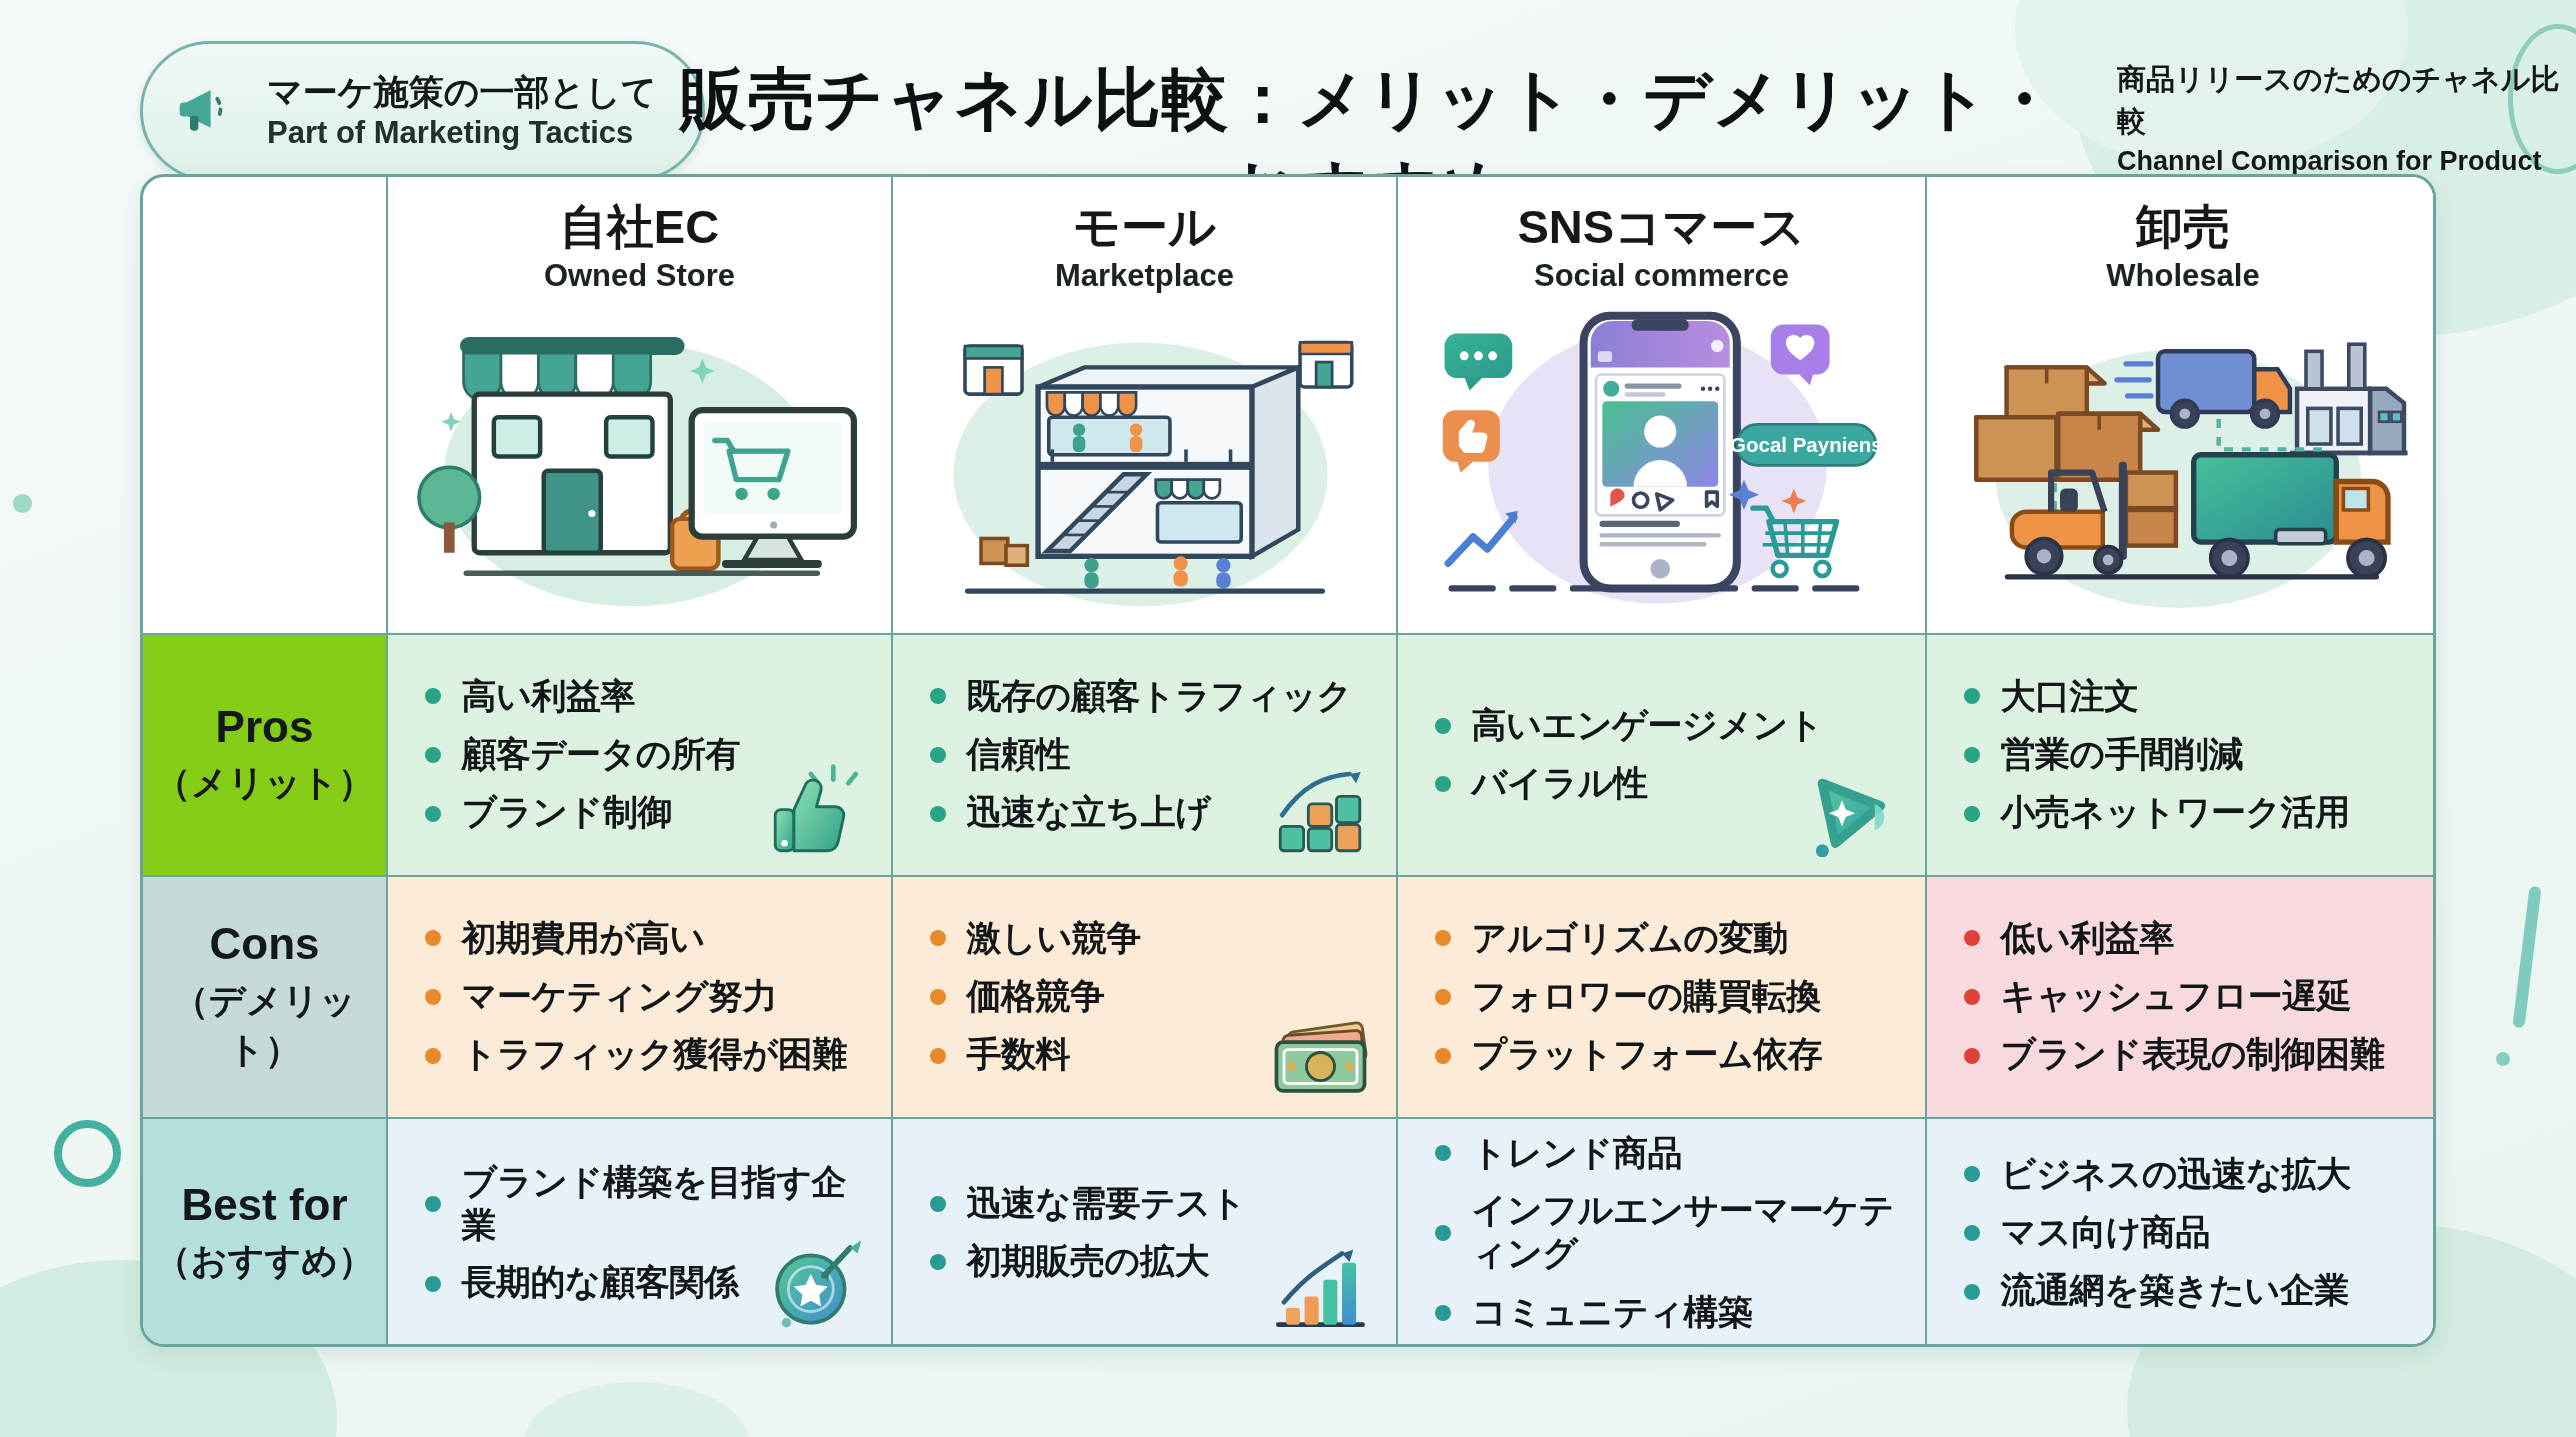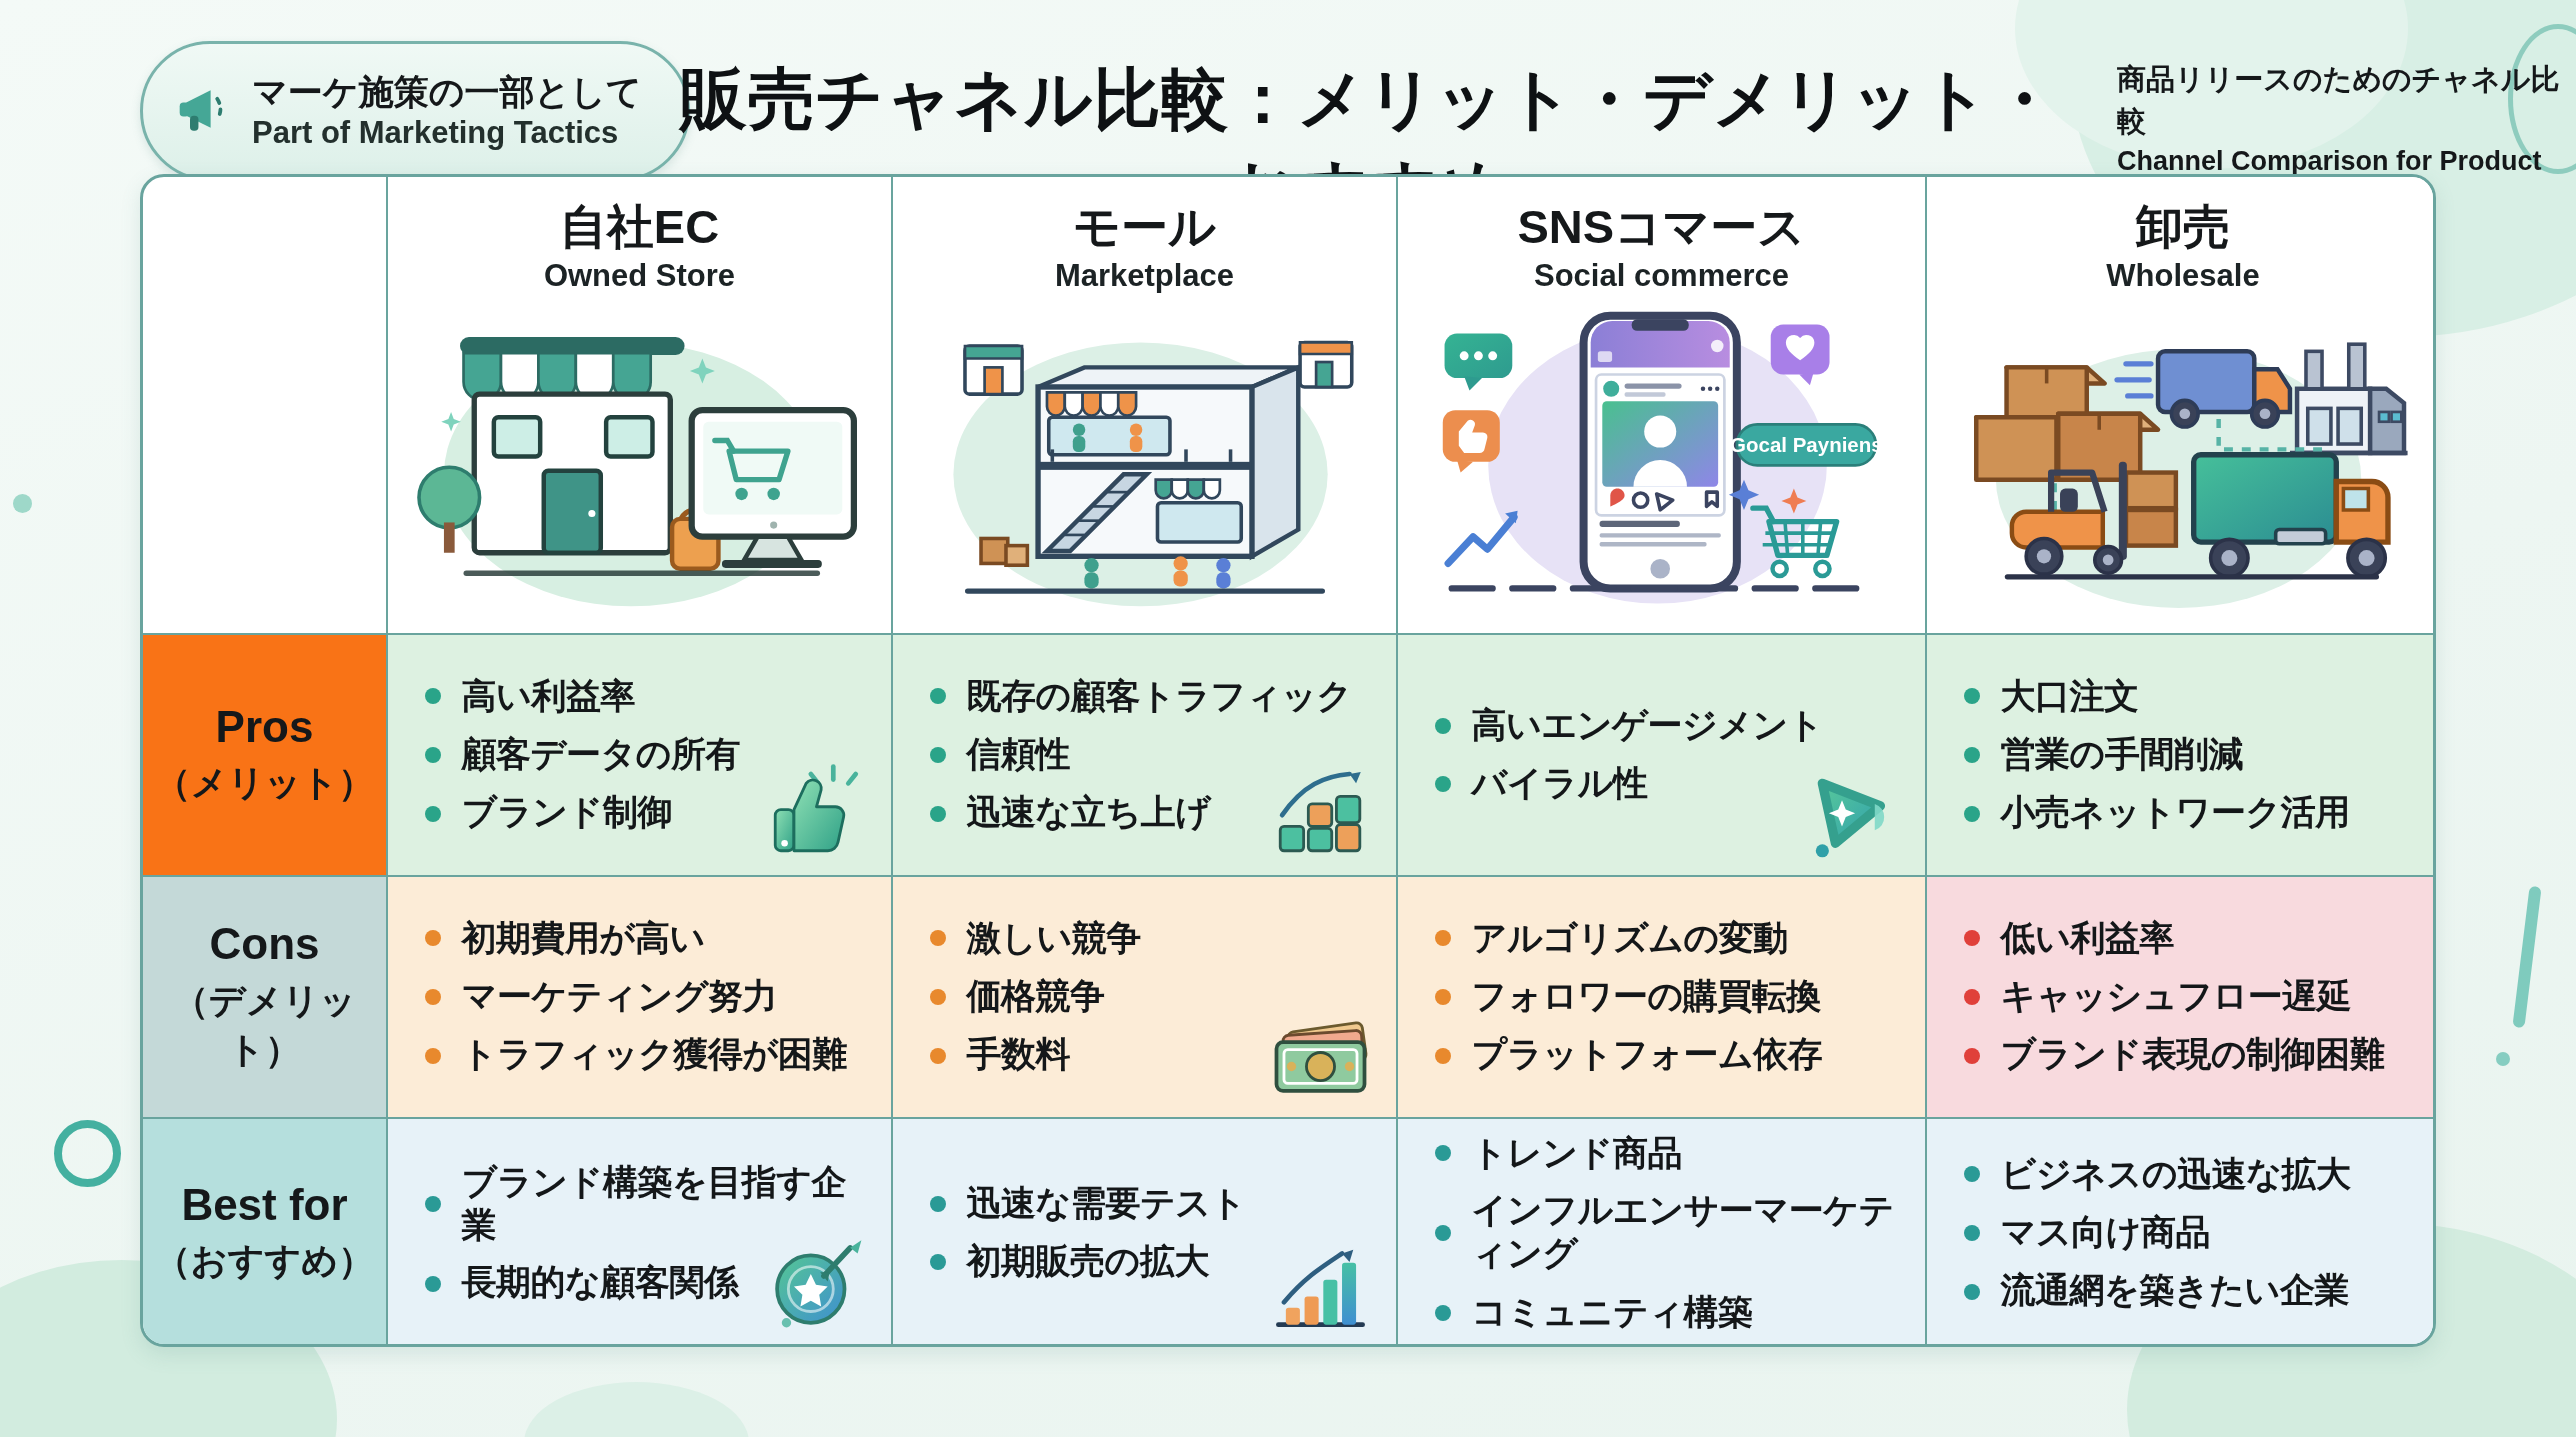--- a/index.html
+++ b/index.html
@@ -13,21 +13,21 @@
   .blob-bl{left:-94px;bottom:-140px;width:431px;height:318px;background:#d2ecdf;}
   .bump-b{left:524px;bottom:-66px;width:225px;height:122px;background:#dcf0e7;}
   .blob-br{right:-75px;bottom:-159px;width:524px;height:374px;background:#d3ecdf;}
   .dot-left{position:absolute;left:13px;top:494px;width:19px;height:19px;border-radius:50%;background:#9ed8c9;}
   .ring-left{position:absolute;left:54px;top:1120px;width:51px;height:51px;border:8.4px solid #44b0a0;border-radius:50%;}
   .bar-right{position:absolute;right:43px;top:886px;width:12px;height:142px;background:#5bbcac;border-radius:7.5px;opacity:.75;transform:rotate(7deg);}
   .dot-right{position:absolute;right:66px;top:1052px;width:14px;height:14px;border-radius:50%;background:#5bbcac;opacity:.7;}
   .ring-tr{position:absolute;right:-32px;top:24px;width:90px;height:140px;border:5.6px solid #7cc3b4;border-radius:50%;opacity:.8;}
 
   
-  .badge{position:absolute;left:140px;top:41px;height:140px;box-sizing:border-box;display:flex;align-items:center;gap:17px;padding:0 45px 0 32px;border:3.7px solid #79b3ab;border-radius:75px;background:linear-gradient(180deg,#f0f9f5,#ddf0e9);box-shadow:0 3.7px 9.4px rgba(90,140,135,.18);justify-content:flex-end;}
+  .badge{position:absolute;left:140px;top:41px;height:140px;box-sizing:border-box;display:flex;align-items:center;gap:32px;padding:0 45px 0 32px;border:3.7px solid #79b3ab;border-radius:75px;background:linear-gradient(180deg,#f0f9f5,#ddf0e9);box-shadow:0 3.7px 9.4px rgba(90,140,135,.18);justify-content:flex-end;}
   .badge-text{display:flex;flex-direction:column;line-height:1.25;}
   .badge-jp{font-size:35px;font-weight:800;}
   .badge-en{font-size:31px;font-weight:600;color:#23302d;}
   .title{position:absolute;left:646px;top:54px;width:1446px;text-align:center;font-size:67px;font-weight:900;letter-spacing:0.9px;color:#0e1113;}
   .note{position:absolute;left:2117px;top:58px;line-height:1.45;}
   .note-jp{font-size:29px;font-weight:800;}
   .note-en{font-size:27px;font-weight:700;}
 
   
   .table{position:absolute;left:140px;top:174px;width:2296px;height:1173px;box-sizing:border-box;background:#fff;border:3.7px solid #69a49e;border-radius:24px;overflow:hidden;display:grid;grid-template-columns:243px 505px 505px 529px 514px;grid-template-rows:456px 242px 242px 230px;box-shadow:0 7.5px 20.6px rgba(90,140,135,.16);}
@@ -37,21 +37,21 @@
 
   .ch{display:flex;flex-direction:column;align-items:center;padding-top:24px;background:#fff;}
   .ch-jp{font-size:47px;font-weight:800;line-height:1.1;}
   .ch-en{font-size:31px;font-weight:600;margin-top:5.6px;color:#1c2325;}
   .illus{margin-top:7.5px;width:96%;height:309px;display:flex;justify-content:center;align-items:center;}
   .illus svg{width:468px;height:303px;}
 
   .rlabel{display:flex;flex-direction:column;align-items:center;justify-content:center;gap:7.5px;text-align:center;}
   .rl-main{font-size:44px;font-weight:800;}
   .rl-sub{font-size:36px;font-weight:800;}
-  .label-pros{background:#f97316;}
+  .label-pros{background:#84cc16;}
   .label-cons{background:#c4d9d8;}
   .label-best{background:#b5dfdd;}
 
   .body-pros{background:#ddf1e1;--dot:#2aa489;}
   .body-cons{background:#fcecd7;--dot:#e8892d;}
   .body-cons-red{background:#f8dade;--dot:#e0403a;}
   .body-best{background:#e7f2f8;--dot:#2a9a96;}
 
   .bullets{display:flex;flex-direction:column;justify-content:center;height:100%;box-sizing:border-box;margin:0;padding:9.4px 13px 9.4px 37px;list-style:none;}
   .bullets li{display:flex;align-items:center;gap:20.6px;font-size:35px;font-weight:700;letter-spacing:-0.5px;line-height:1.22;color:#141719;}

